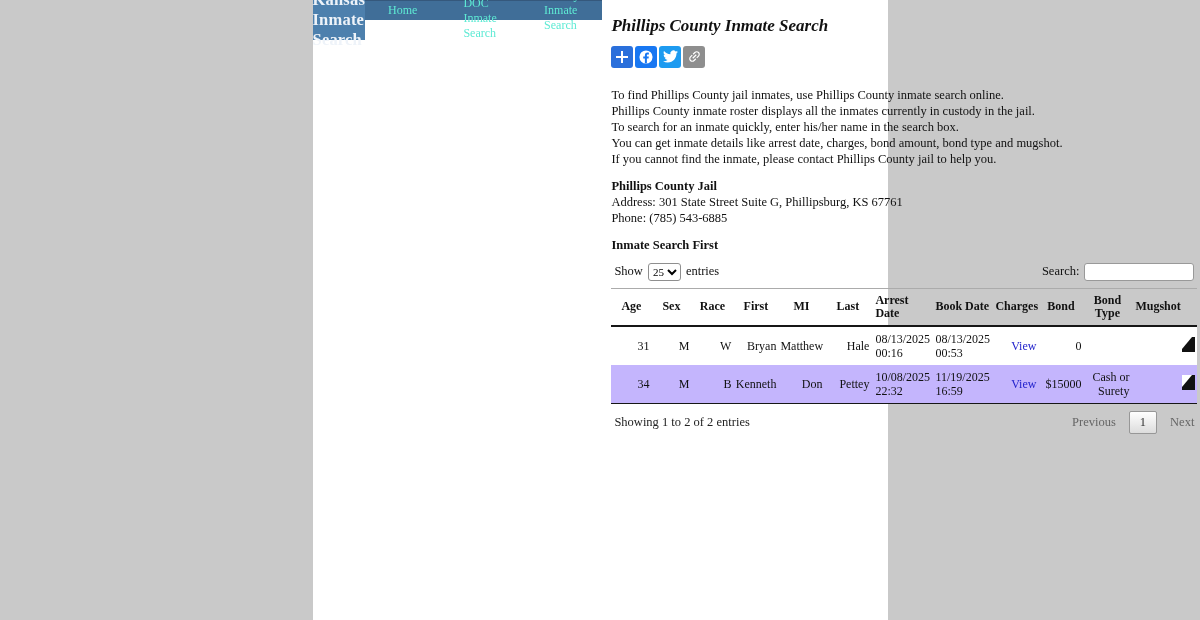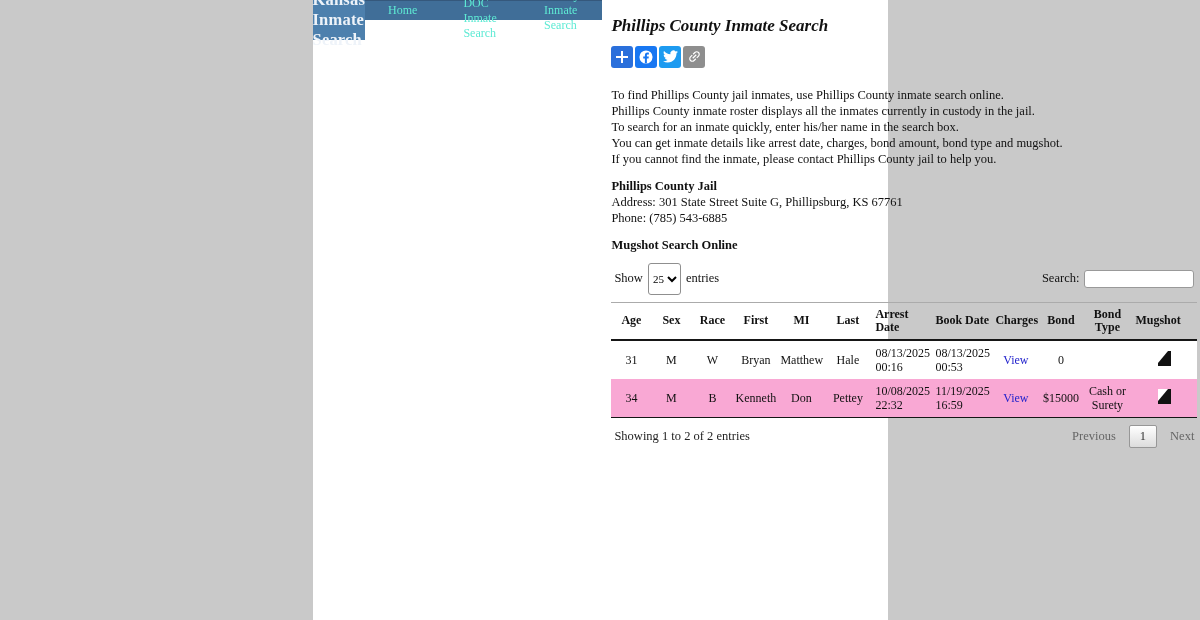--- a/index.html
+++ b/index.html
@@ -45,43 +45,43 @@
   .sec-heading { font-size:12.5px; line-height:16px; font-weight:bold; margin-top:11px; }
   .intro { margin-bottom:0; }
   
   .dt-controls {
     display:flex; justify-content:space-between; align-items:center;
     margin:10px 0 7px 0; font-size:12.5px; padding:0 3px;
   }
   .dt-length { display:flex; align-items:center; gap:5px; }
   .dt-length select {
     font-size:11px; font-family:"Liberation Serif", serif;
-    border:1px solid #8f8f8f; border-radius:3px; background:#fff; height:32px;
+    border:1px solid #8f8f8f; border-radius:3px; background:#fff; height:18px;
   }
   .dt-search { display:flex; align-items:center; gap:5px; }
   .dt-search input {
     width:110px; height:18px; border:1px solid #999; border-radius:3px;
     font-family:"Liberation Serif", serif; font-size:12px; padding:0 3px;
   }
   
   .table-clip { overflow:hidden; width:100%; }
   table.inmate-table {
     border-collapse:collapse; table-layout:fixed; width:586px; font-size:12px;
   }
   .inmate-table th {
     font-weight:bold; text-align:center; padding:5px 2px;
     border-top:1px solid #ababab; border-bottom:2px solid #161616;
     line-height:13px; vertical-align:middle;
   }
   .inmate-table td {
-    text-align:center; padding:5px 2px; vertical-align:middle; line-height:14px;
+    text-align:right; padding:5px 2px; vertical-align:middle; line-height:14px;
   }
   .inmate-table .col-left { text-align:left; padding-left:4px; }
   .inmate-table tbody tr.even { background:#ffffff; }
-  .inmate-table tbody tr.odd  { background:#f9a8d4; }
+  .inmate-table tbody tr.odd  { background:#c4b5fd; }
   .inmate-table tbody tr:last-child td { border-bottom:1px solid #161616; }
   a.view-link { color:#2222cc; cursor:pointer; }
   
   .dt-footer {
     display:flex; justify-content:space-between; align-items:center;
     margin:7px 0 0 0; font-size:12.5px; padding:0 3px;
   }
   .dt-info { color:#222; }
   .dt-paginate { display:flex; align-items:center; gap:13px; color:#666; }
   .dt-paginate .pg-nav { cursor:pointer; }
@@ -161,21 +161,21 @@
       <div class="txt">If you cannot find the inmate, please contact Phillips County jail to help you.</div>
     </div>
 
     <div>
       <div class="sec-heading">Phillips County Jail</div>
       <div class="txt">Address: 301 State Street Suite G, Phillipsburg, KS 67761</div>
       <div class="txt">Phone: (785) 543-6885</div>
     </div>
 
 
-    <div class="sec-heading">Mugshot Search Online</div>
+    <div class="sec-heading">Inmate Search First</div>
 
     <div class="dt-controls">
       <div class="dt-length">
         <span>Show</span>
         <select>
           <option selected="">25</option>
         </select>
         <span>entries</span>
       </div>
       <div class="dt-search">

